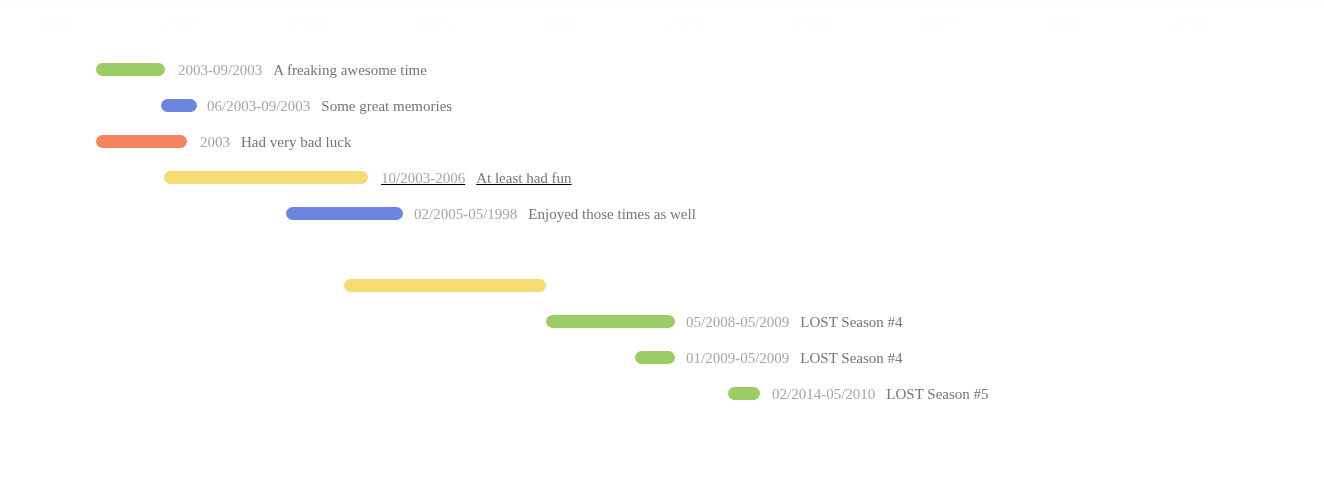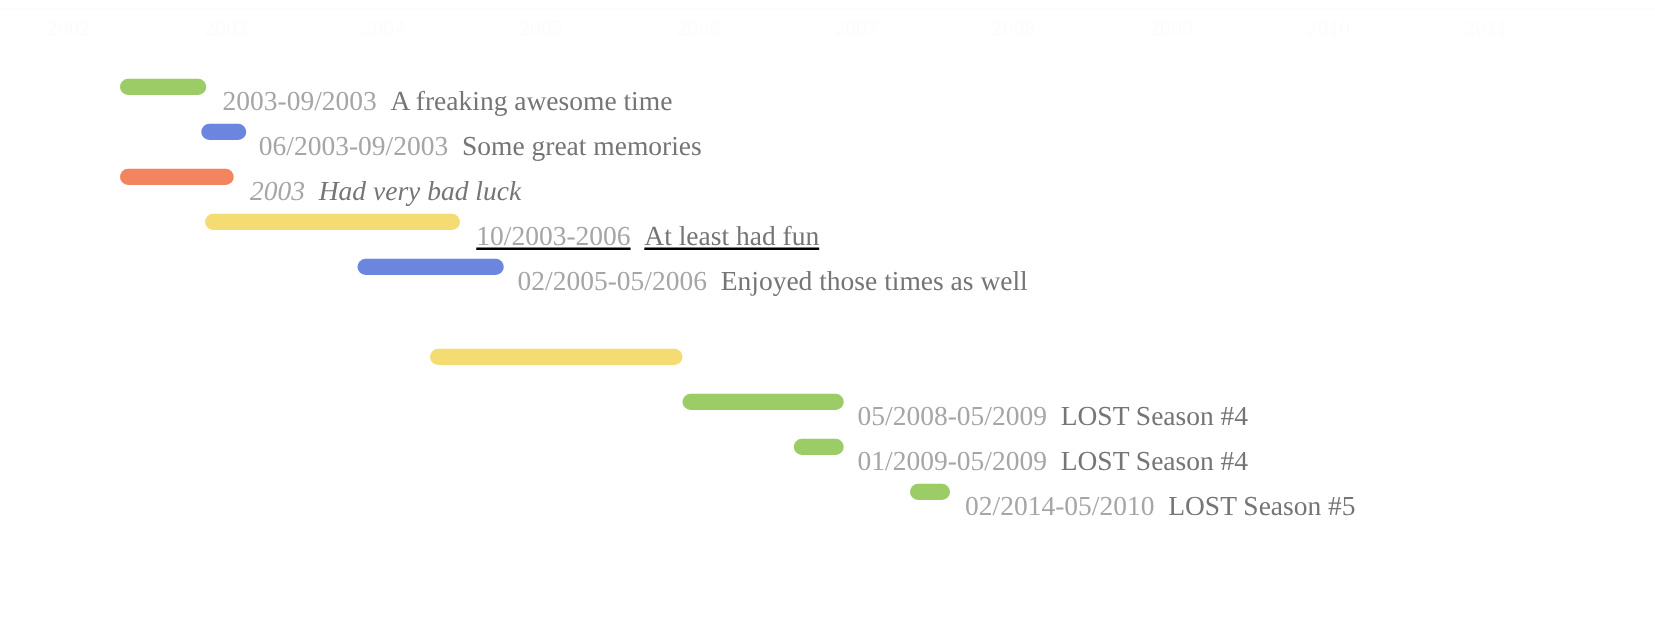--- a/index.html
+++ b/index.html
@@ -64,23 +64,23 @@
     display: block;
   }
   .tbar {
     position: absolute;
     top: 11px;
     height: 13px;
     border-radius: 7px;
   }
   .tlabels {
     position: absolute;
-    top: 14px;
+    top: 3px;
     white-space: nowrap;
-    font-size: 22px;
+    font-size: 15px;
     line-height: 30px;
   }
   .trange {
     color: #a6a6a6;
   }
   .tdesc {
     color: #757575;
     margin-left: 11px;
   }
 </style>
@@ -105,31 +105,31 @@
 
   <div id="rows">
       <div class="trow" style="top: 52px;">
         <div class="tbar" style="left: 96px; width: 69px; background: rgb(156, 204, 101);"></div>
         <div class="tlabels" style="left: 178px;"><span class="trange">2003-09/2003</span><span class="tdesc">A freaking awesome time</span></div>
       </div>
       <div class="trow" style="top: 88px; margin-left: 32px;">
         <div class="tbar" style="left: 129px; width: 36px; background: rgb(108, 134, 224);"></div>
         <div class="tlabels" style="left: 175px;"><span class="trange">06/2003-09/2003</span><span class="tdesc">Some great memories</span></div>
       </div>
-      <div class="trow" style="top: 124px; font-style: italic;">
+      <div class="trow" style="top: 124px;">
         <div class="tbar" style="left: 96px; width: 91px; background: rgb(242, 133, 95);"></div>
         <div class="tlabels" style="left: 200px;"><span class="trange">2003</span><span class="tdesc">Had very bad luck</span></div>
       </div>
       <div class="trow" style="top: 160px;">
         <div class="tbar" style="left: 164px; width: 204px; background: rgb(244, 220, 114);"></div>
         <div class="tlabels" style="left: 381px; text-decoration: underline;"><span class="trange">10/2003-2006</span><span class="tdesc">At least had fun</span></div>
       </div>
       <div class="trow" style="top: 196px;">
         <div class="tbar" style="left: 286px; width: 117px; background: rgb(108, 134, 224);"></div>
-        <div class="tlabels" style="left: 414px;"><span class="trange">02/2005-05/2006</span><span class="tdesc">Enjoyed those times as well</span></div>
+        <div class="tlabels" style="left: 414px;"><span class="trange">02/2005-05/1998</span><span class="tdesc">Enjoyed those times as well</span></div>
       </div>
       <div class="trow" style="top: 268px;">
         <div class="tbar" style="left: 344px; width: 202px; background: rgb(244, 220, 114);"></div>
       </div>
       <div class="trow" style="top: 304px;">
         <div class="tbar" style="left: 546px; width: 129px; background: rgb(156, 204, 101);"></div>
         <div class="tlabels" style="left: 686px;"><span class="trange">05/2008-05/2009</span><span class="tdesc">LOST Season #4</span></div>
       </div>
       <div class="trow" style="top: 340px;">
         <div class="tbar" style="left: 635px; width: 40px; background: rgb(156, 204, 101);"></div>

